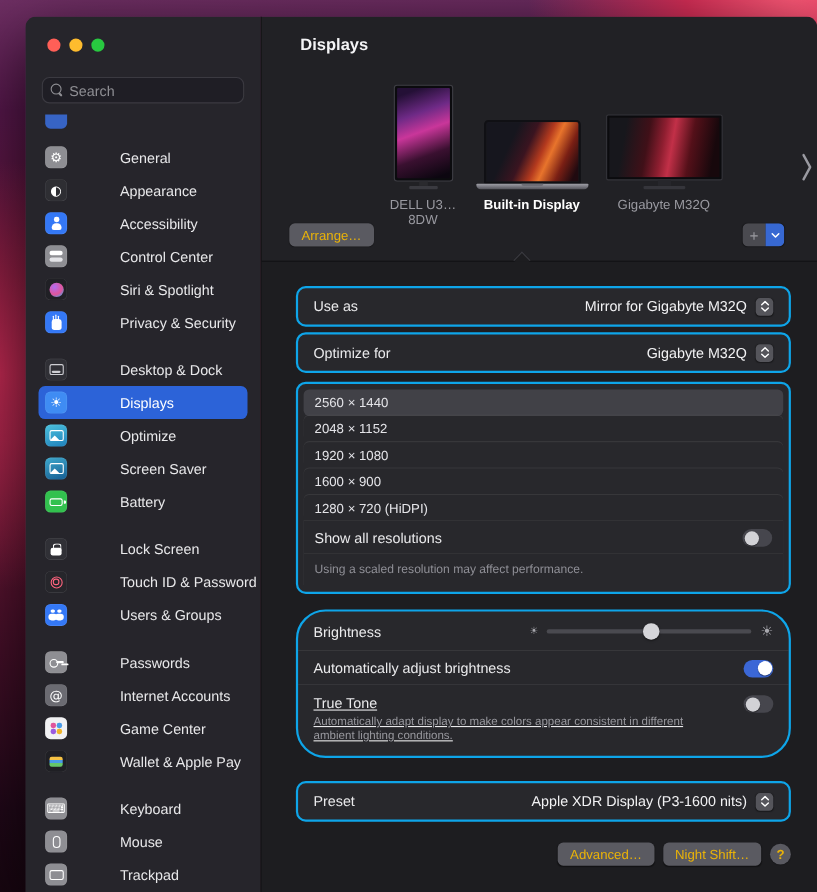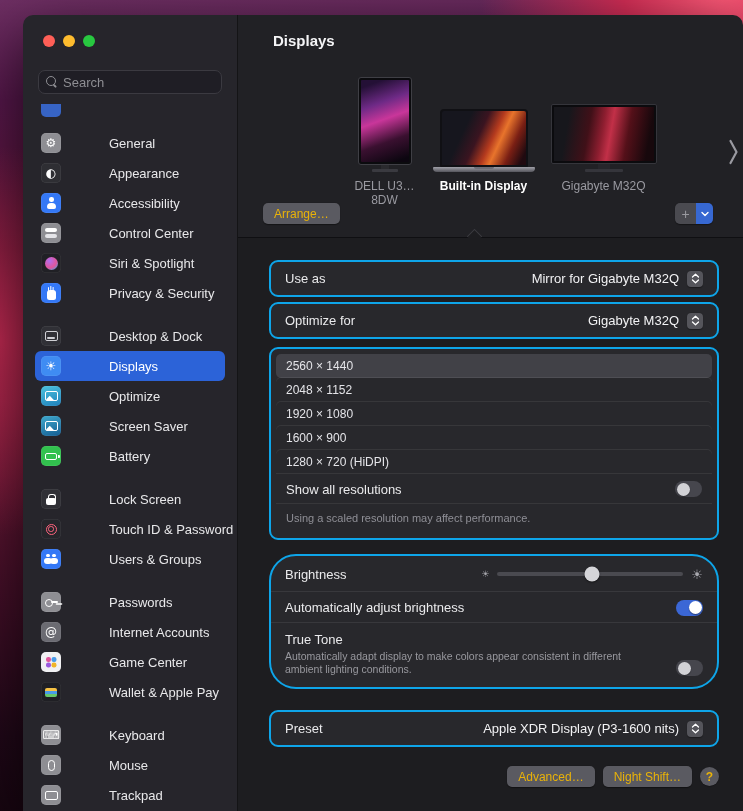--- a/index.html
+++ b/index.html
@@ -142,21 +142,21 @@
   .sun.small{ font-size:9px; } .sun.big{ font-size:13px; }
   .slider{ position:relative; width:186px; height:16px; }
   .slider-track{ position:absolute; left:0; right:0; top:6px; height:4px; border-radius:2px; background:#4a4a50; overflow:hidden; }
   .slider-fill{ height:100%; background:#3f6dcb; border-radius:2px 0 0 2px; }
   .slider-knob{ position:absolute; top:50%; width:15px; height:15px; border-radius:50%; background:#d5d5d9; transform:translate(-50%,-50%); box-shadow:0 1px 2px rgba(0,0,0,.5); }
   .toggle{ width:27px; height:16px; border-radius:8.5px; background:#46464d; position:relative; flex:none; display:inline-block; }
   .toggle .knob{ position:absolute; top:1.5px; left:1.5px; width:13px; height:13px; border-radius:50%; background:#d2d2d6; box-shadow:0 1px 1px rgba(0,0,0,.4); }
   .toggle.on{ background:#3b67d6; }
   .toggle.on .knob{ left:12.5px; background:#fff; }
   .auto-row{ height:31px; }
-  .tt-row{ align-items:flex-end; padding:9px 14px 11px; height:auto; }
+  .tt-row{ align-items:flex-start; padding:9px 14px 11px; height:auto;text-decoration:underline; }
   .tt-desc{ margin-top:3px; width:372px; font-size:10.5px; line-height:13px; color:#98989e; }
   .footer-row{ width:450px; margin-top:19px; display:flex; justify-content:flex-end; align-items:center; gap:8px; }
   .help-btn{ width:19px; height:19px; border-radius:50%; padding:0; font-size:12px; font-weight:700; }
 </style>
 </head>
 <body>
 
 <div class="window">
 
   <aside class="sidebar">

